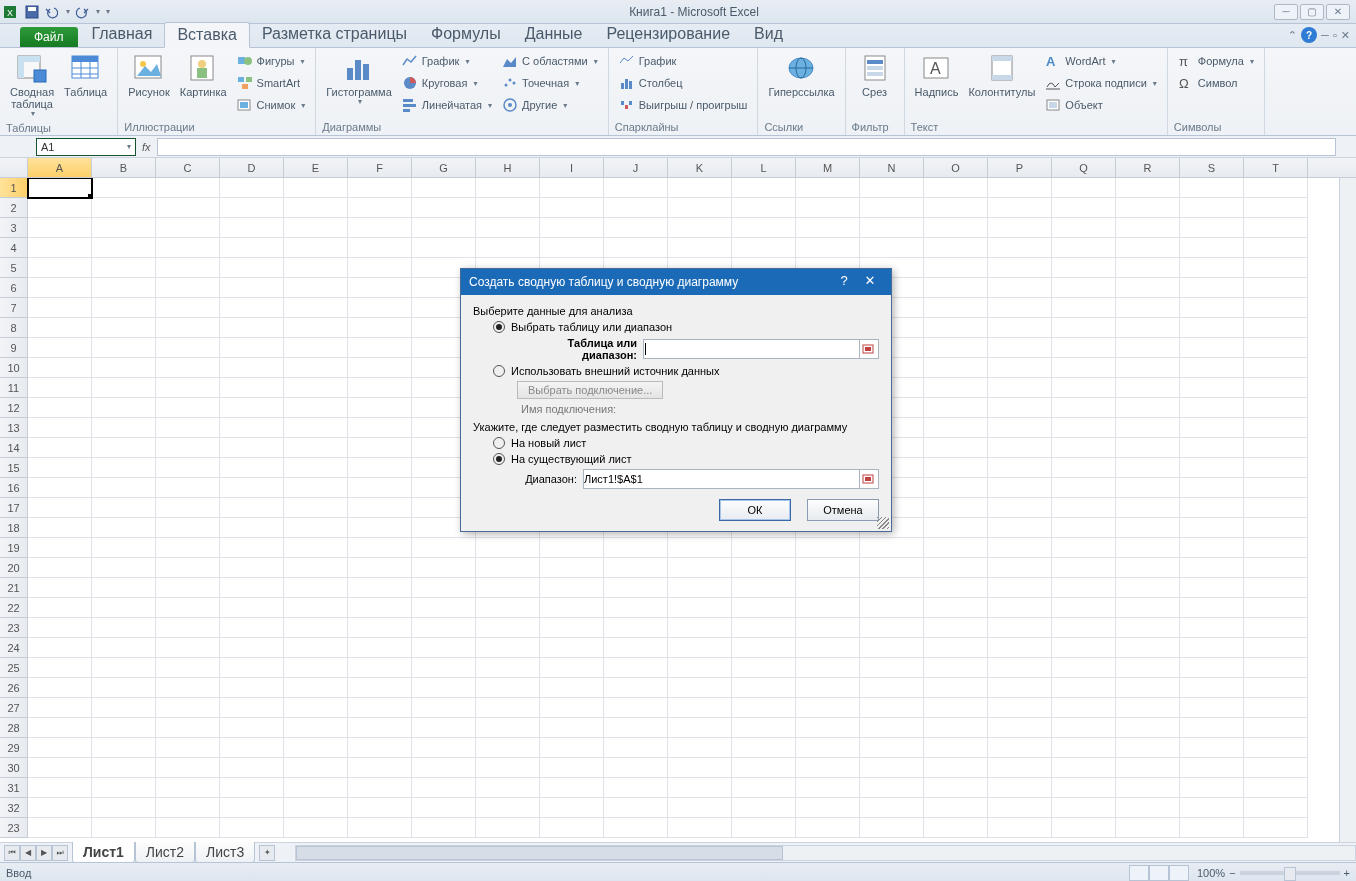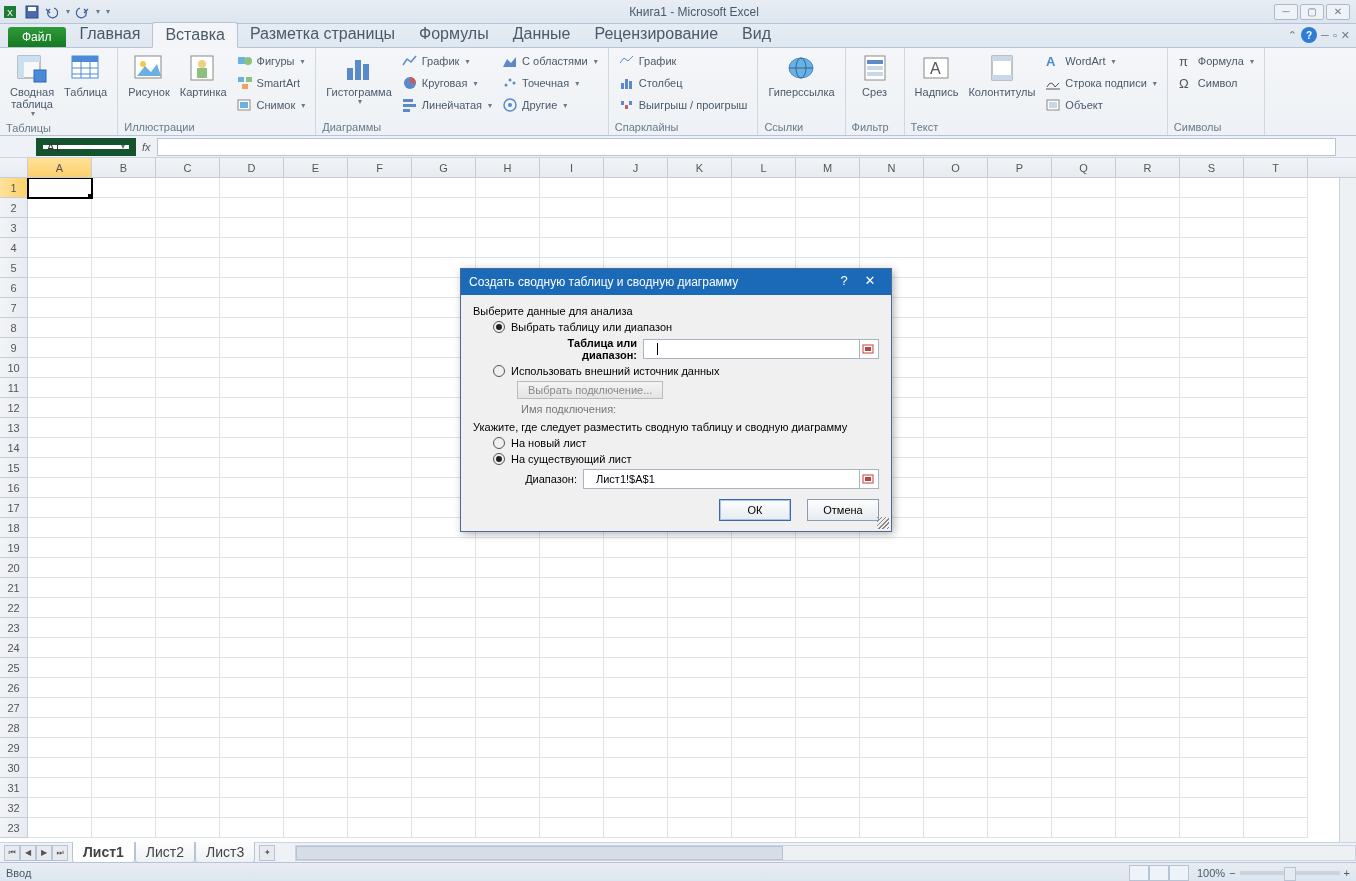--- a/index.html
+++ b/index.html
@@ -7,42 +7,42 @@
 
 
 .titlebar { height: 24px; background: linear-gradient(#e8edf3,#dce5ef); display: flex; align-items: center; border-bottom: 1px solid #b6c4d6; }
 .titlebar .qat { display: flex; align-items: center; gap: 4px; padding: 0 4px; }
 .titlebar .qat-icon { width: 16px; height: 16px; display: inline-flex; align-items: center; justify-content: center; }
 .titlebar .title { flex: 1; text-align: center; font-size: 12px; color: #4a5a6a; }
 .titlebar .winbtns { display: flex; gap: 2px; padding-right: 6px; }
 .titlebar .winbtn { width: 24px; height: 16px; border: 1px solid #b0b8c4; background: #eef3f9; display: flex; align-items: center; justify-content: center; font-size: 10px; color: #6a7a8a; border-radius: 2px; }
 
 
-.ribbon-tabs { height: 24px; background: linear-gradient(#e6ecf3,#dfe7f0); display: flex; align-items: flex-end; padding-left: 8px; border-bottom: 1px solid #b6c4d6; position: relative; }
+.ribbon-tabs { height: 24px; background: linear-gradient(#e6ecf3,#dfe7f0); display: flex; align-items: flex-end; padding-left: 20px; border-bottom: 1px solid #b6c4d6; position: relative; }
 .file-tab { background: linear-gradient(#2e9a3a,#167a22); color: #fff; padding: 3px 14px; font-size: 12px; border-radius: 3px 3px 0 0; margin-right: 2px; }
 .rtab { padding: 3px 12px; font-size: 16px; color: #4a5a6a; cursor: pointer; }
 .rtab.active { background: #f3f5f8; border: 1px solid #b6c4d6; border-bottom: 1px solid #f3f5f8; border-radius: 3px 3px 0 0; margin-bottom: -1px; }
 .ribbon-help { position: absolute; right: 6px; top: 3px; display: flex; gap: 4px; align-items: center; }
 .help-icon { width: 16px; height: 16px; border-radius: 50%; background: #2e7cd6; color: #fff; display: flex; align-items: center; justify-content: center; font-size: 10px; font-weight: bold; }
 
 
 .ribbon { height: 88px; background: linear-gradient(#f4f6f9,#eef1f5); border-bottom: 1px solid #b6c4d6; display: flex; }
 .rgroup { border-right: 1px solid #d0d8e2; padding: 2px 6px; display: flex; flex-direction: column; }
 .rgroup-body { flex: 1; display: flex; align-items: flex-start; gap: 2px; }
 .rgroup-label { font-size: 11px; color: #6a7a8a; padding-top: 1px; }
 .bigbtn { display: flex; flex-direction: column; align-items: center; padding: 2px 4px; min-width: 46px; text-align: center; font-size: 11px; color: #4a5a6a; line-height: 1.1; }
 .bigbtn .ico { width: 32px; height: 32px; margin-bottom: 2px; display: flex; align-items: center; justify-content: center; }
 .smbtn-col { display: flex; flex-direction: column; gap: 0; }
 .smbtn { display: flex; align-items: center; gap: 4px; padding: 1px 4px; font-size: 11px; color: #4a5a6a; height: 22px; white-space: nowrap; }
 .smbtn .ico { width: 16px; height: 16px; display: inline-flex; align-items: center; justify-content: center; }
 .dd { font-size: 8px; color: #6a7a8a; margin-left: 2px; }
 
 
 .fbar { height: 22px; background: #eef1f5; border-bottom: 1px solid #cbd3de; display: flex; align-items: center; }
-.namebox { width: 100px; height: 18px; background: #fff; border: 7px solid #14532d; margin-left: 36px; display: flex; align-items: center; padding: 0 4px; font-size: 11px; }
+.namebox { width: 100px; height: 18px; background: #fff; border: 1px solid #14532d; margin-left: 36px; display: flex; align-items: center; padding: 0 4px; font-size: 11px; }
 .namebox .dd { margin-left: auto; }
 .fx { margin: 0 6px; font-style: italic; color: #555; }
 .finput { flex: 1; height: 18px; background: #fff; border: 1px solid #b6c4d6; margin-right: 20px; }
 
 
 .grid-wrap { position: relative; height: 684px; background: #fff; }
 .colheads { height: 20px; display: flex; background: linear-gradient(#f2f4f7,#e7ebf0); border-bottom: 1px solid #c6cdd7; }
 .corner { width: 28px; border-right: 1px solid #c6cdd7; background: linear-gradient(#f2f4f7,#e7ebf0); }
 .ch { width: 64px; border-right: 1px solid #c6cdd7; text-align: center; font-size: 11px; color: #555; line-height: 20px; }
 .ch.sel { background: linear-gradient(#ffe29a,#fcd06a); }
@@ -75,21 +75,21 @@
 
 
 .dialog { position: absolute; left: 460px; top: 268px; width: 432px; background: #f0f0f0; border: 1px solid #4a6a9a; box-shadow: 2px 2px 8px rgba(0,0,0,.3); font-size: 11px; }
 .dialog-title { background: #1a6ab8; color: #fff; padding: 4px 8px; display: flex; align-items: center; font-size: 12px; }
 .dialog-title .t { flex: 1; }
 .dlgbtn { width: 26px; height: 18px; color: #fff; text-align: center; font-size: 13px; }
 .dialog-body { padding: 10px 12px 10px 12px; color: #000; }
 .dlg-row { display: flex; align-items: center; margin: 4px 0; }
 .radio { width: 12px; height: 12px; border: 1px solid #555; border-radius: 50%; margin-right: 6px; position: relative; flex-shrink:0; }
 .radio.checked::after { content:""; position:absolute; left:2px; top:2px; width:6px; height:6px; background:#222; border-radius:50%; }
-.dlg-input { flex: 1; height: 20px; background: #fff; border: 1px solid #aab4c0; padding: 0 12px; font-size: 11px; display:flex; align-items:center; }
+.dlg-input { flex: 1; height: 20px; background: #fff; border: 1px solid #aab4c0; padding: 0 0; font-size: 11px; display:flex; align-items:center; }
 .range-btn { width: 20px; height: 20px; border: 1px solid #aab4c0; background: #fff; margin-left: -1px; display:flex; align-items:center; justify-content:center; }
 .dlg-label { margin-right: 6px; text-align: right; }
 .indent { margin-left: 20px; }
 .disabled-btn { padding: 2px 10px; background: linear-gradient(#f4f4f4,#e4e4e4); border: 1px solid #bbb; color: #888; }
 .conn-name { color: #777; margin-left: 4px; }
 .dlg-buttons { display: flex; justify-content: flex-end; gap: 16px; margin-top: 10px; }
 .btn { width: 72px; height: 22px; border: 1px solid #8a9ab0; background: linear-gradient(#fdfdfd,#e7ebf0); font-size: 11px; }
 .btn.primary { border: 1px solid #3a6aa8; box-shadow: inset 0 0 0 1px #a8c4e8; }
 .resize-grip { position: absolute; right: 2px; bottom: 2px; width: 12px; height: 12px; background: repeating-linear-gradient(135deg,#888 0,#888 1px,transparent 1px,transparent 3px); }
 

